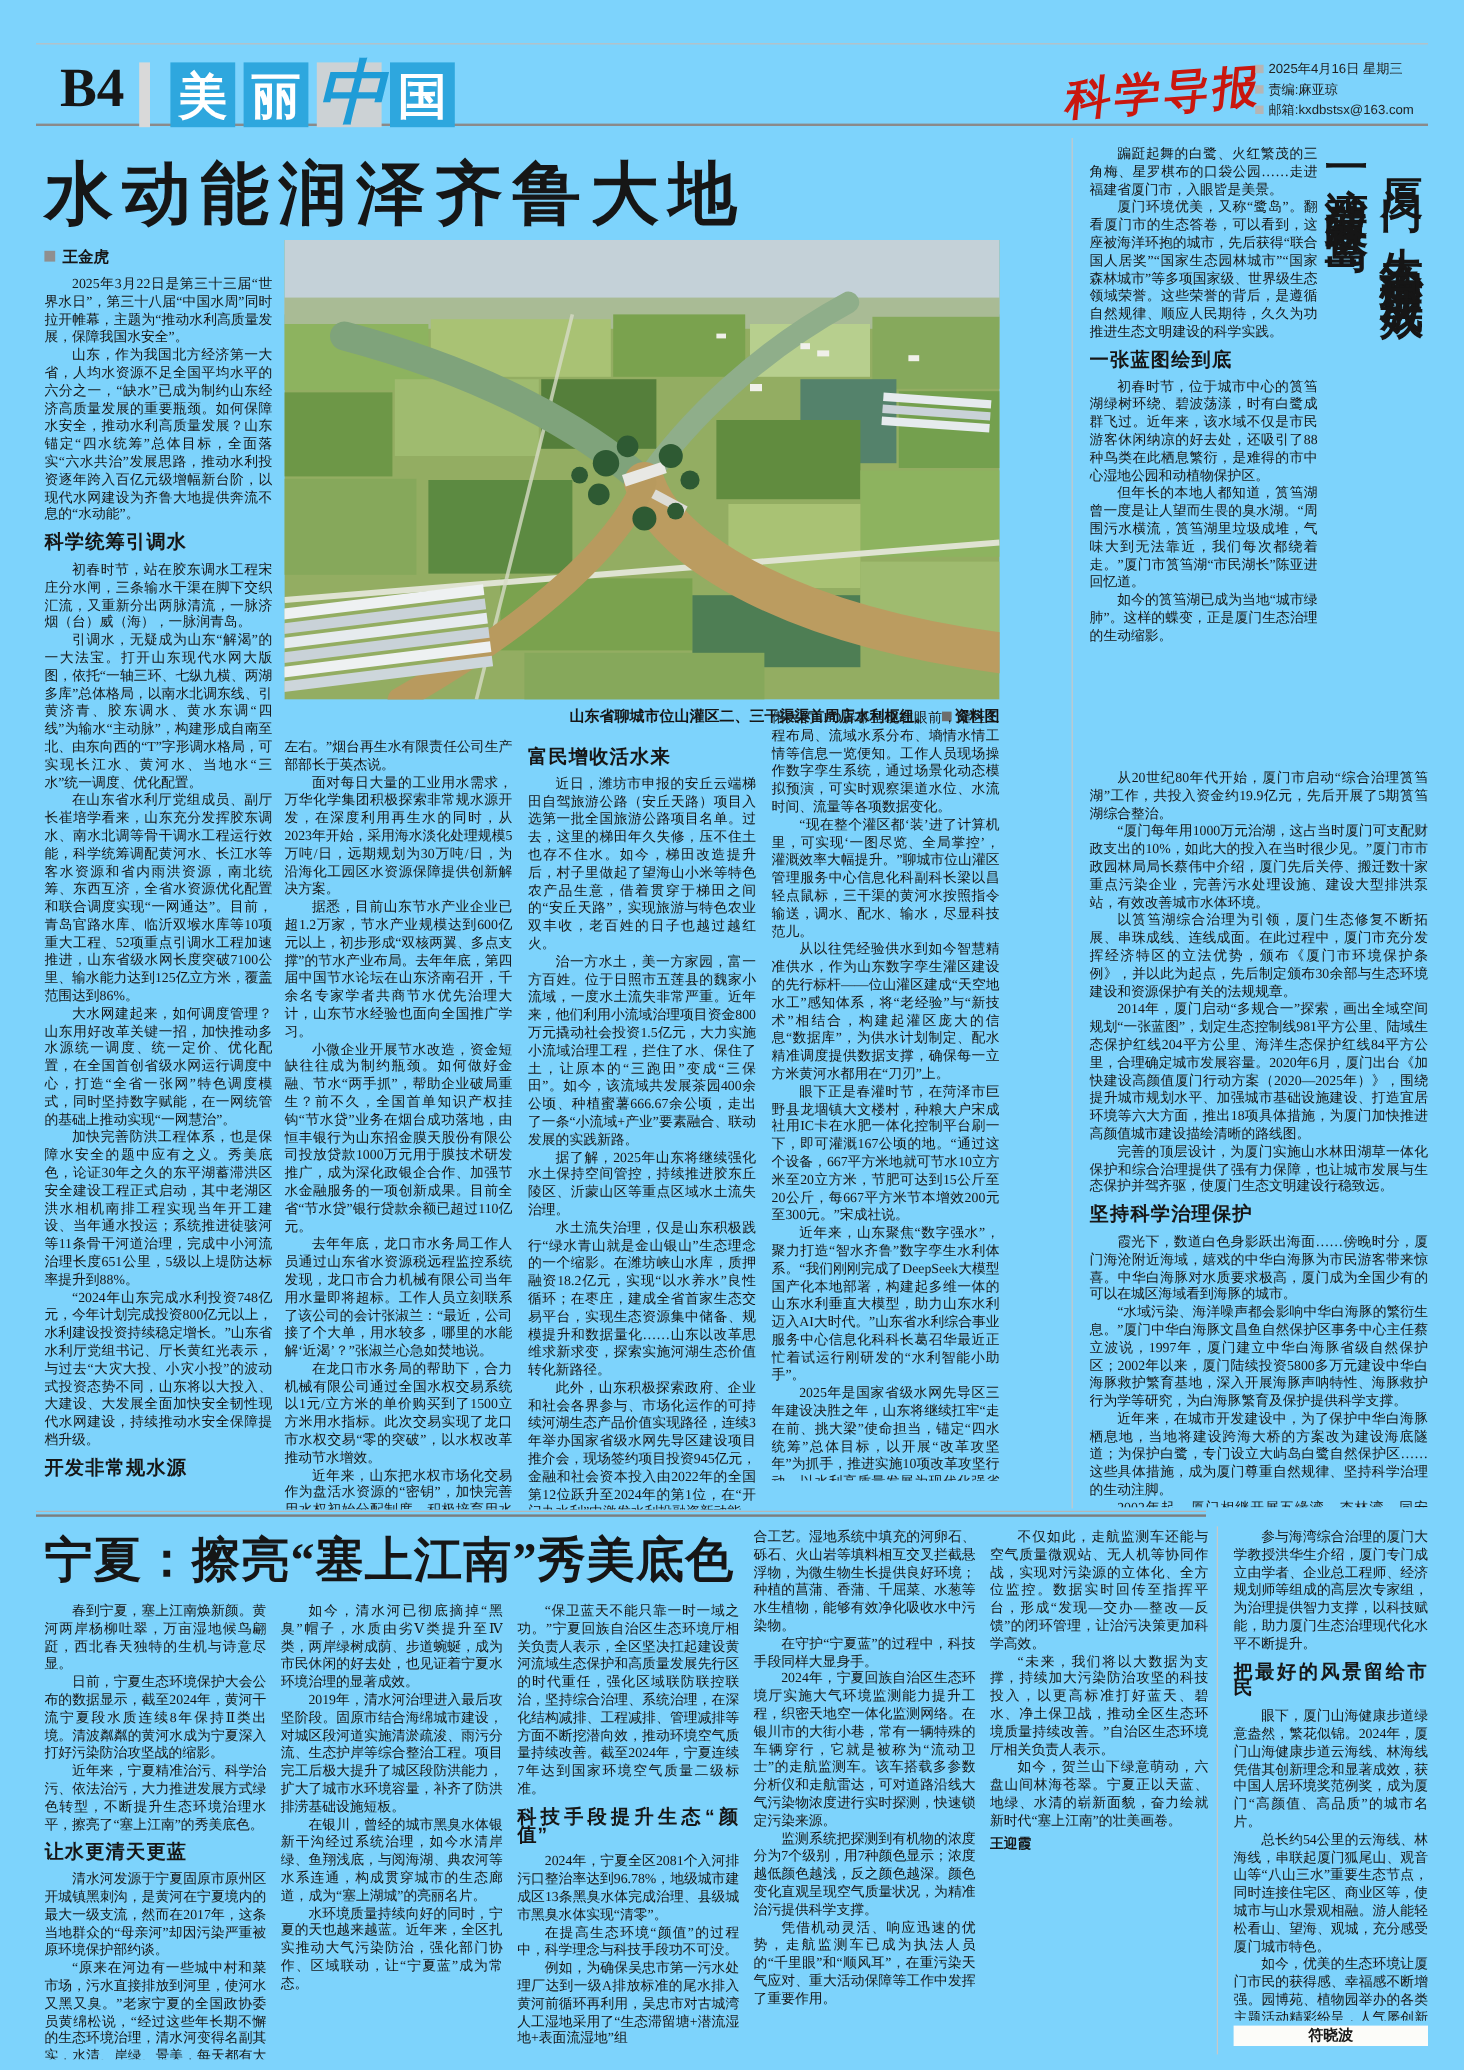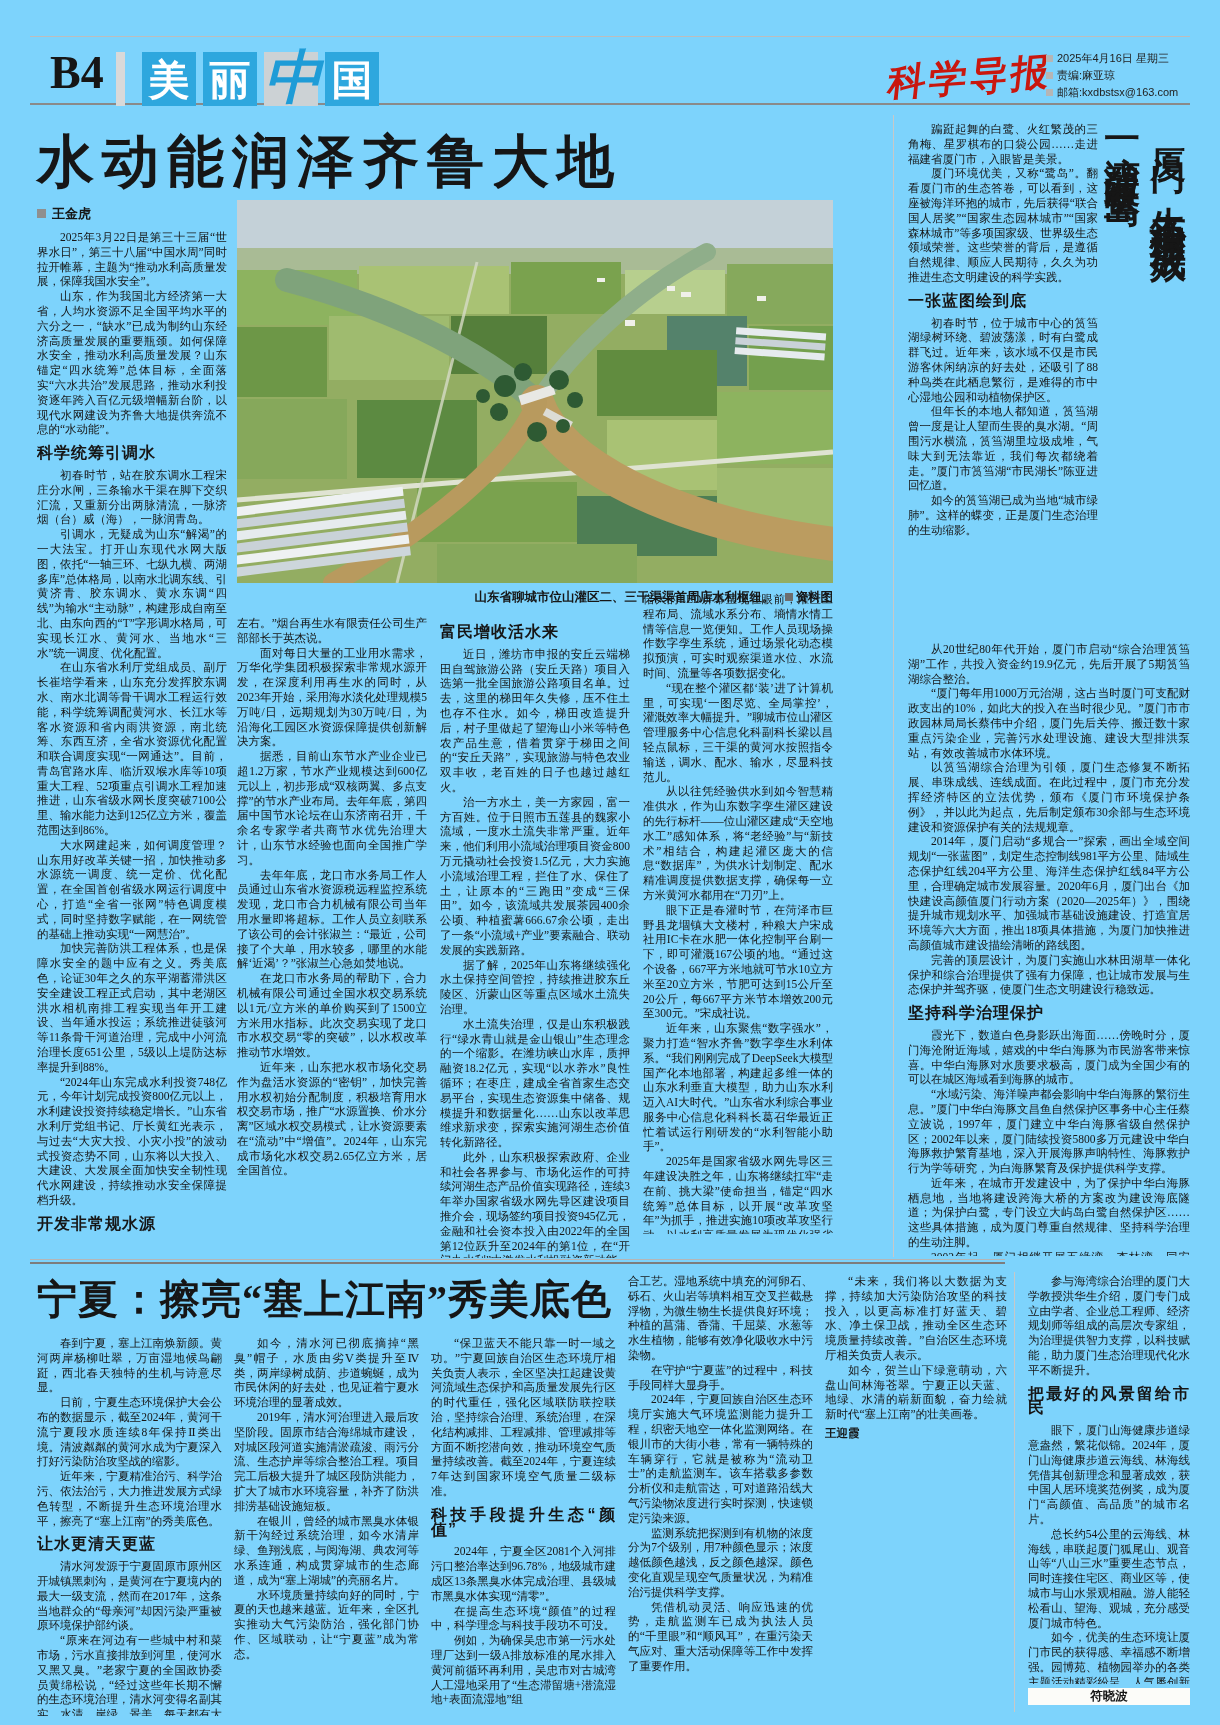--- a/index.html
+++ b/index.html
@@ -153,20 +153,21 @@
       <p class="para">在山东省水利厅党组成员、副厅长崔培学看来，山东充分发挥胶东调水、南水北调等骨干调水工程运行效能，科学统筹调配黄河水、长江水等客水资源和省内雨洪资源，南北统筹、东西互济，全省水资源优化配置和联合调度实现“一网通达”。目前，青岛官路水库、临沂双堠水库等10项重大工程、52项重点引调水工程加速推进，山东省级水网长度突破7100公里、输水能力达到125亿立方米，覆盖范围达到86%。</p>
       <p class="para">大水网建起来，如何调度管理？山东用好改革关键一招，加快推动多水源统一调度、统一定价、优化配置，在全国首创省级水网运行调度中心，打造“全省一张网”特色调度模式，同时坚持数字赋能，在一网统管的基础上推动实现“一网慧治”。</p>
       <p class="para">加快完善防洪工程体系，也是保障水安全的题中应有之义。秀美底色，论证30年之久的东平湖蓄滞洪区安全建设工程正式启动，其中老湖区洪水相机南排工程实现当年开工建设、当年通水投运；系统推进徒骇河等11条骨干河道治理，完成中小河流治理长度651公里，5级以上堤防达标率提升到88%。</p>
       <p class="para">“2024年山东完成水利投资748亿元，今年计划完成投资800亿元以上，水利建设投资持续稳定增长。”山东省水利厅党组书记、厅长黄红光表示，与过去“大灾大投、小灾小投”的波动式投资态势不同，山东将以大投入、大建设、大发展全面加快安全韧性现代水网建设，持续推动水安全保障提档升级。</p>
       <div class="subhead">开发非常规水源</div>
     </div>
   <div class="col" style="left:237px;top:616px;width:190px;height:642px;">
       <p class="para cont">左右。”烟台再生水有限责任公司生产部部长于英杰说。</p>
       <p class="para">面对每日大量的工业用水需求，万华化学集团积极探索非常规水源开发，在深度利用再生水的同时，从2023年开始，采用海水淡化处理规模5万吨/日，远期规划为30万吨/日，为沿海化工园区水资源保障提供创新解决方案。</p>
       <p class="para">据悉，目前山东节水产业企业已超1.2万家，节水产业规模达到600亿元以上，初步形成“双核两翼、多点支撑”的节水产业布局。去年年底，第四届中国节水论坛在山东济南召开，千余名专家学者共商节水优先治理大计，山东节水经验也面向全国推广学习。</p>
+      <p class="para">小微企业开展节水改造，资金短缺往往成为制约瓶颈。如何做好金融、节水“两手抓”，帮助企业破局重生？前不久，全国首单知识产权挂钩“节水贷”业务在烟台成功落地，由恒丰银行为山东招金膜天股份有限公司投放贷款1000万元用于膜技术研发推广，成为深化政银企合作、加强节水金融服务的一项创新成果。目前全省“节水贷”银行贷款余额已超过110亿元。</p>
       <p class="para">去年年底，龙口市水务局工作人员通过山东省水资源税远程监控系统发现，龙口市合力机械有限公司当年用水量即将超标。工作人员立刻联系了该公司的会计张淑兰：“最近，公司接了个大单，用水较多，哪里的水能解‘近渴’？”张淑兰心急如焚地说。</p>
       <p class="para">在龙口市水务局的帮助下，合力机械有限公司通过全国水权交易系统以1元/立方米的单价购买到了1500立方米用水指标。此次交易实现了龙口市水权交易“零的突破”，以水权改革推动节水增效。</p>
       <p class="para">近年来，山东把水权市场化交易作为盘活水资源的“密钥”，加快完善用水权初始分配制度，积极培育用水权交易市场，推广“水源置换、价水分离”区域水权交易模式，让水资源要素在“流动”中“增值”。2024年，山东完成市场化水权交易2.65亿立方米，居全国首位。</p>
     </div>
   <div class="col" style="left:440px;top:616px;width:190px;height:642px;">
       <div class="subhead">富民增收活水来</div>
       <p class="para">近日，潍坊市申报的安丘云端梯田自驾旅游公路（安丘天路）项目入选第一批全国旅游公路项目名单。过去，这里的梯田年久失修，压不住土也存不住水。如今，梯田改造提升后，村子里做起了望海山小米等特色农产品生意，借着贯穿于梯田之间的“安丘天路”，实现旅游与特色农业双丰收，老百姓的日子也越过越红火。</p>
       <p class="para">治一方水土，美一方家园，富一方百姓。位于日照市五莲县的魏家小流域，一度水土流失非常严重。近年来，他们利用小流域治理项目资金800万元撬动社会投资1.5亿元，大力实施小流域治理工程，拦住了水、保住了土，让原本的“三跑田”变成“三保田”。如今，该流域共发展茶园400余公顷、种植蜜薯666.67余公顷，走出了一条“小流域+产业”要素融合、联动发展的实践新路。</p>
       <p class="para">据了解，2025年山东将继续强化水土保持空间管控，持续推进胶东丘陵区、沂蒙山区等重点区域水土流失治理。</p>
       <p class="para">水土流失治理，仅是山东积极践行“绿水青山就是金山银山”生态理念的一个缩影。在潍坊峡山水库，质押融资18.2亿元，实现“以水养水”良性循环；在枣庄，建成全省首家生态交易平台，实现生态资源集中储备、规模提升和数据量化……山东以改革思维求新求变，探索实施河湖生态价值转化新路径。</p>
@@ -233,20 +234,21 @@
       <p class="para">例如，为确保吴忠市第一污水处理厂达到一级A排放标准的尾水排入黄河前循环再利用，吴忠市对古城湾人工湿地采用了“生态滞留塘+潜流湿地+表面流湿地”组</p>
     </div>
   <div class="col" style="left:628px;top:1274px;width:185px;height:442px;">
       <p class="para cont">合工艺。湿地系统中填充的河卵石、砾石、火山岩等填料相互交叉拦截悬浮物，为微生物生长提供良好环境；种植的菖蒲、香蒲、千屈菜、水葱等水生植物，能够有效净化吸收水中污染物。</p>
       <p class="para">在守护“宁夏蓝”的过程中，科技手段同样大显身手。</p>
       <p class="para">2024年，宁夏回族自治区生态环境厅实施大气环境监测能力提升工程，织密天地空一体化监测网络。在银川市的大街小巷，常有一辆特殊的车辆穿行，它就是被称为“流动卫士”的走航监测车。该车搭载多参数分析仪和走航雷达，可对道路沿线大气污染物浓度进行实时探测，快速锁定污染来源。</p>
       <p class="para">监测系统把探测到有机物的浓度分为7个级别，用7种颜色显示；浓度越低颜色越浅，反之颜色越深。颜色变化直观呈现空气质量状况，为精准治污提供科学支撑。</p>
       <p class="para">凭借机动灵活、响应迅速的优势，走航监测车已成为执法人员的“千里眼”和“顺风耳”，在重污染天气应对、重大活动保障等工作中发挥了重要作用。</p>
     </div>
   <div class="col" style="left:825px;top:1274px;width:182px;height:442px;">
+      <p class="para">不仅如此，走航监测车还能与空气质量微观站、无人机等协同作战，实现对污染源的立体化、全方位监控。数据实时回传至指挥平台，形成“发现—交办—整改—反馈”的闭环管理，让治污决策更加科学高效。</p>
       <p class="para">“未来，我们将以大数据为支撑，持续加大污染防治攻坚的科技投入，以更高标准打好蓝天、碧水、净土保卫战，推动全区生态环境质量持续改善。”自治区生态环境厅相关负责人表示。</p>
       <p class="para">如今，贺兰山下绿意萌动，六盘山间林海苍翠。宁夏正以天蓝、地绿、水清的崭新面貌，奋力绘就新时代“塞上江南”的壮美画卷。</p>
       <div class="sign">王迎霞</div>
     </div>
 
   <div class="col" style="left:1028px;top:1274px;width:162px;height:410px;">
       <p class="para">参与海湾综合治理的厦门大学教授洪华生介绍，厦门专门成立由学者、企业总工程师、经济规划师等组成的高层次专家组，为治理提供智力支撑，以科技赋能，助力厦门生态治理现代化水平不断提升。</p>
       <div class="subhead">把最好的风景留给市民</div>
       <p class="para">眼下，厦门山海健康步道绿意盎然，繁花似锦。2024年，厦门山海健康步道云海线、林海线凭借其创新理念和显著成效，获中国人居环境奖范例奖，成为厦门“高颜值、高品质”的城市名片。</p>
       <p class="para">总长约54公里的云海线、林海线，串联起厦门狐尾山、观音山等“八山三水”重要生态节点，同时连接住宅区、商业区等，使城市与山水景观相融。游人能轻松看山、望海、观城，充分感受厦门城市特色。</p>

